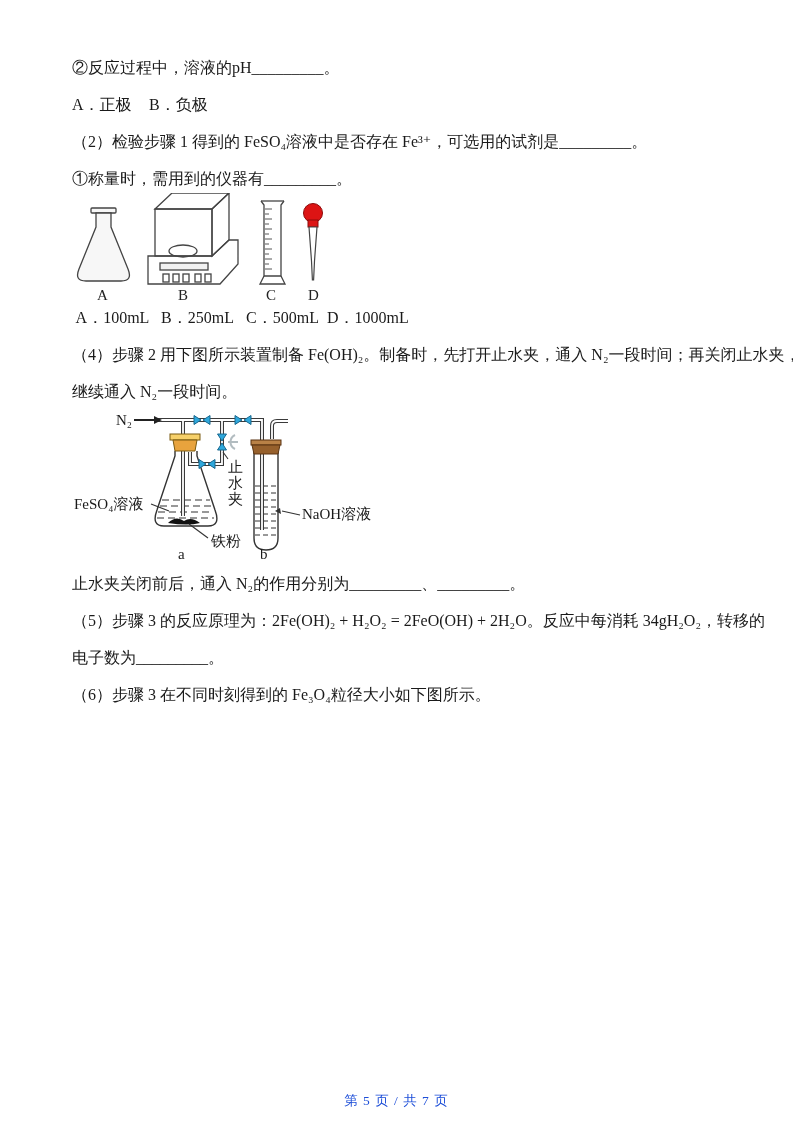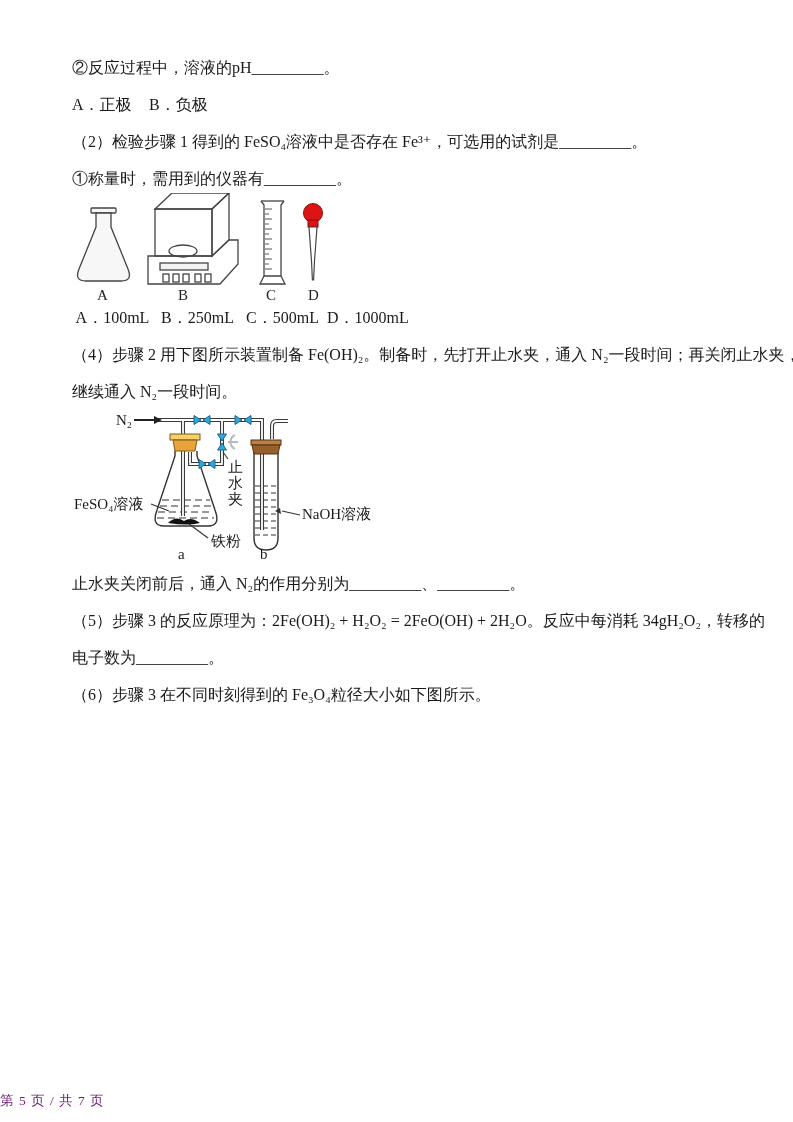--- a/index.html
+++ b/index.html
@@ -17,21 +17,21 @@
   .row-2col span{min-width:73px;}
   .row-3col span{min-width:91px;}
   .row-kscn span{min-width:123px;}
   .row-ml span{min-width:81px;text-align:center;}
   .it{font-style:italic;}
   .figure{position:relative;}
   .fig1{height:110px;margin:-4px 0 -4px 0;}
   .fig2{height:150px;margin:2px 0 3px 0;}
   .footer{
     position:absolute;left:0;right:0;bottom:12px;
-    text-align:left;color:#701a75;font-size:13.5px;letter-spacing:1px;
+    text-align:center;color:#1d4ed8;font-size:13.5px;letter-spacing:1px;
   }
   svg text{font-family:"Liberation Serif","DejaVu Serif",serif;}
 </style>
 </head>
 <body>
 
 <div class="page">
   <div class="content">
 
     <p class="line">②反应过程中，溶液的pH_________。</p>

